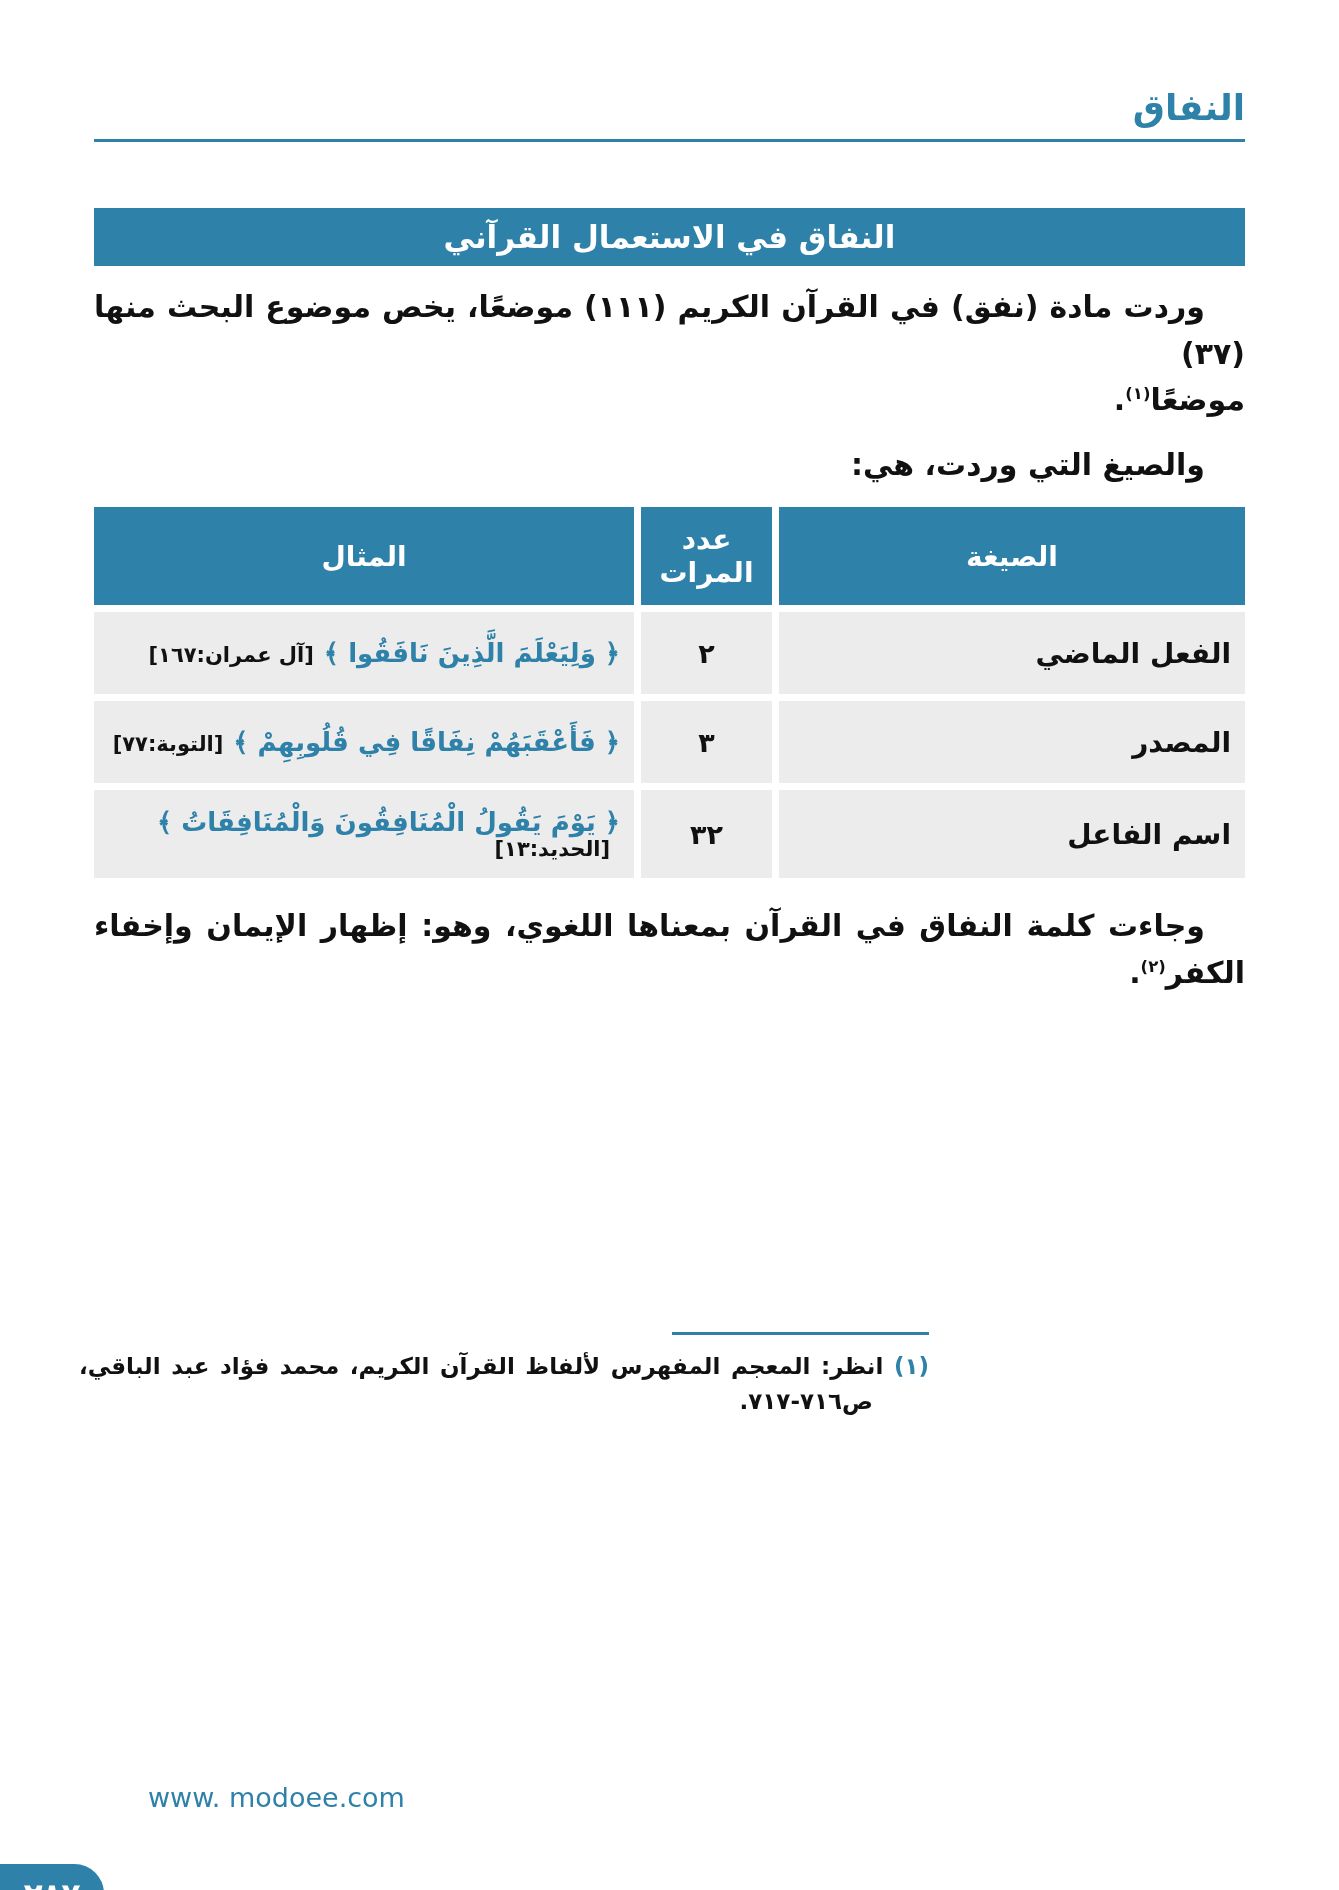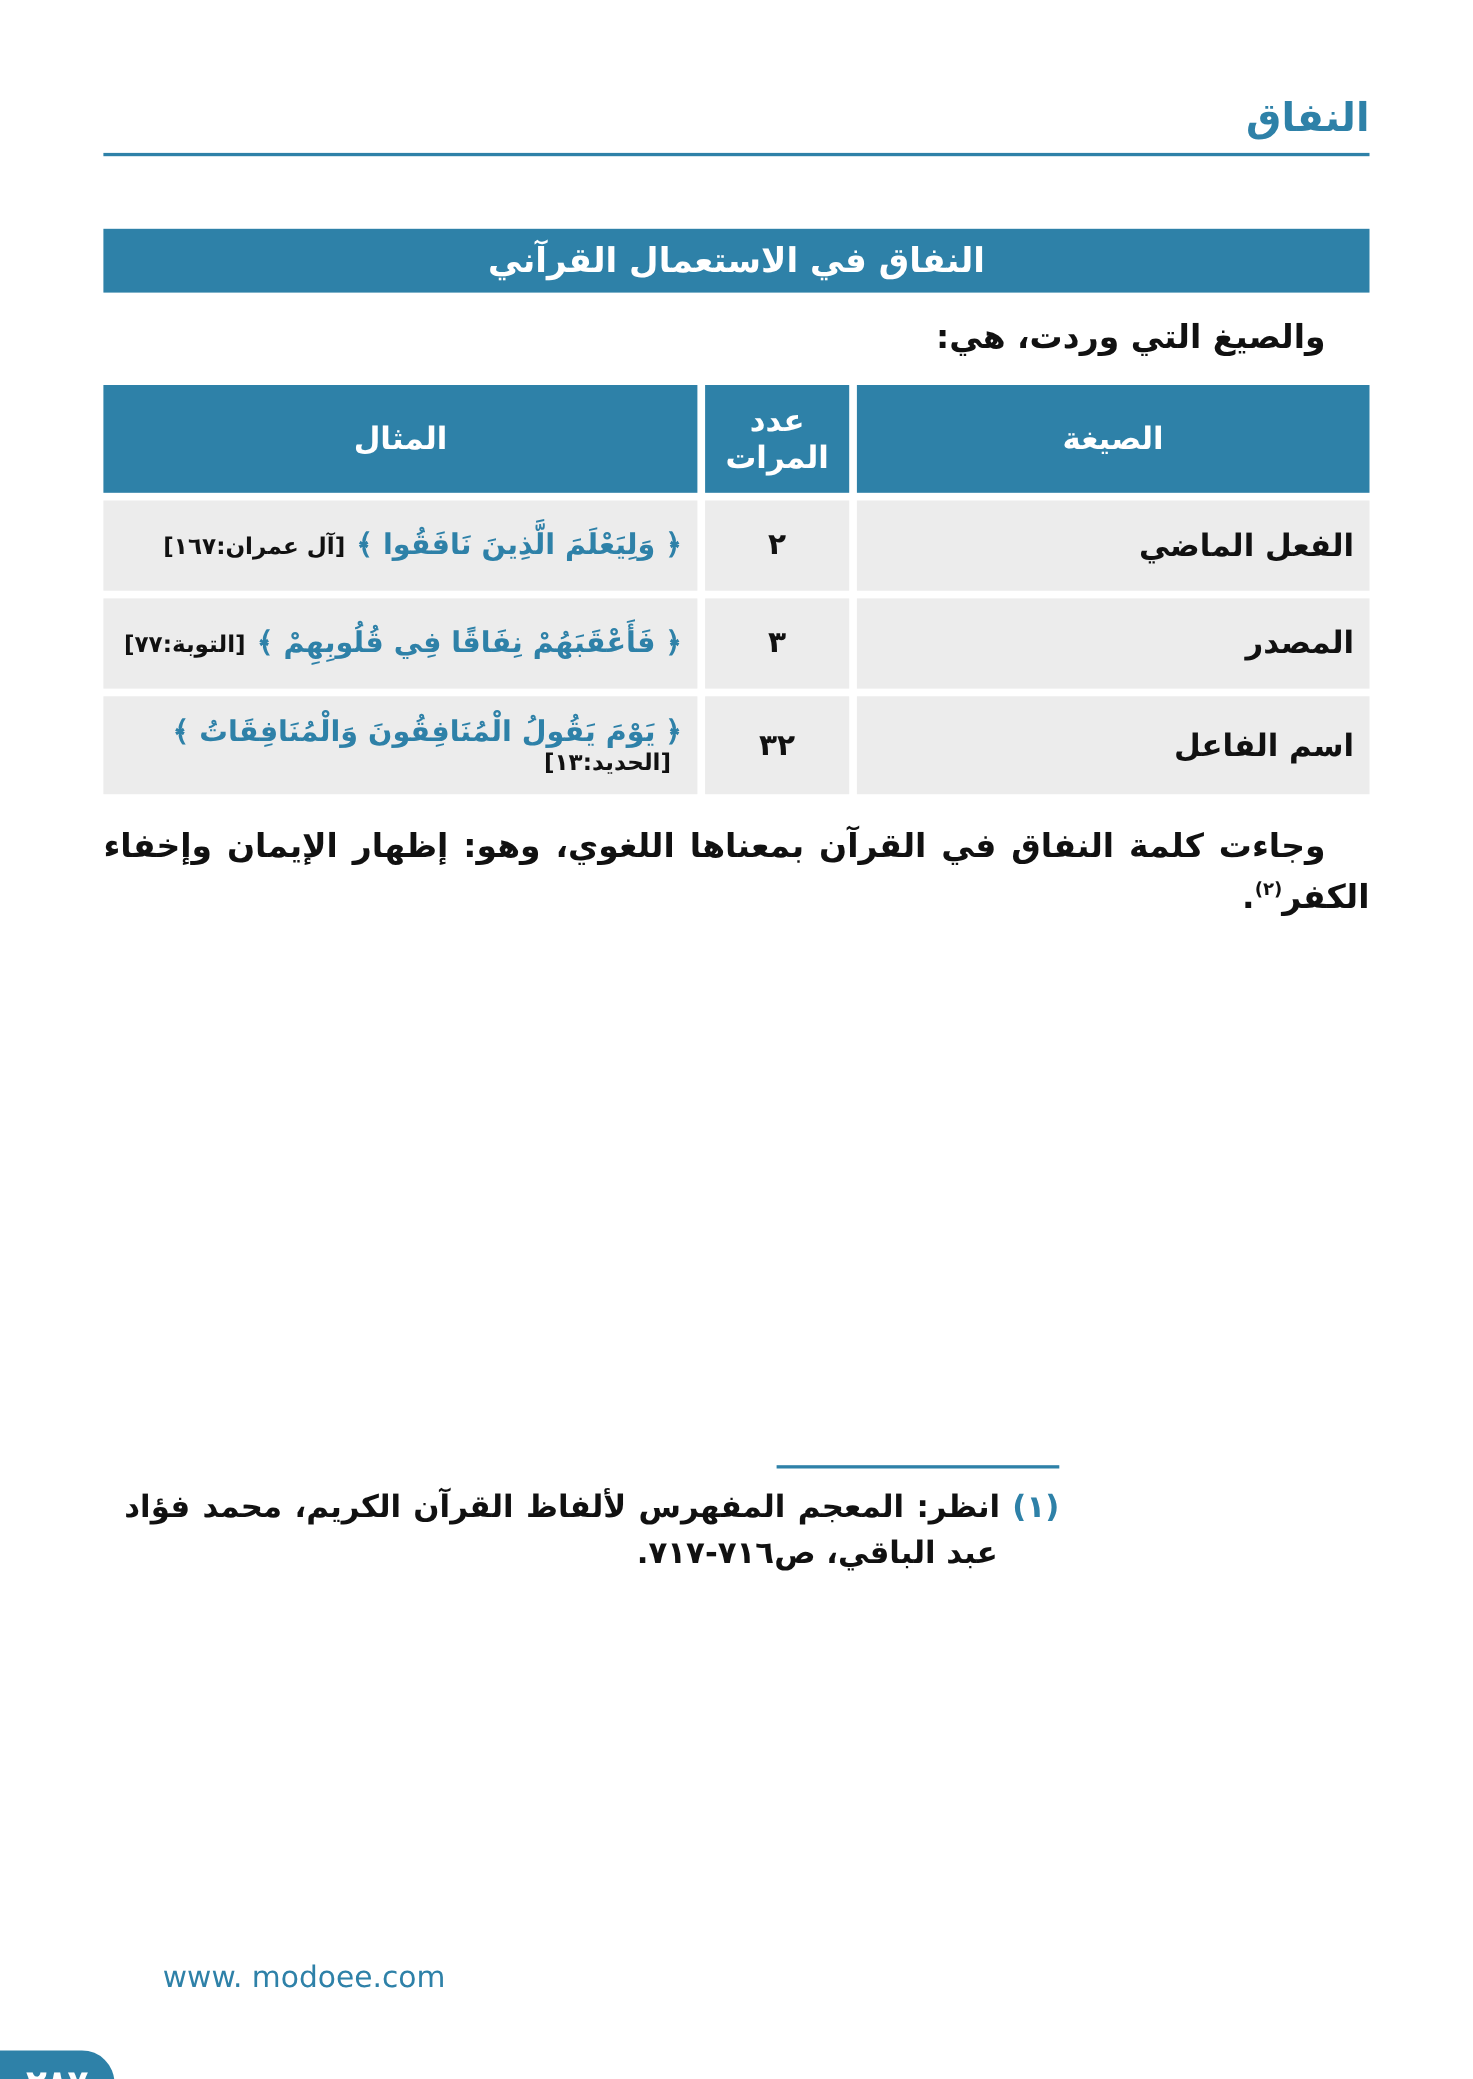--- a/index.html
+++ b/index.html
@@ -74,23 +74,23 @@
   }
   td.form-cell { font-size: 28px; font-weight: bold; text-align: right; color: #111; }
   td.count-cell { font-size: 27px; font-weight: bold; text-align: center; color: #111; }
   td.example-cell { text-align: right; padding-left: 6px; }
   .quran { color: var(--accent); font-size: 26px; font-weight: bold; }
   .ref { color: #111; font-size: 21px; font-weight: bold; margin-right: 10px; white-space: nowrap; }
 
   .footnotes {
     position: absolute;
     top: 1332px;
-    right: 376px;
+    right: 410px;
     width: 850px;
-    font-size: 28px;
+    font-size: 23px;
     font-weight: bold;
     line-height: 1.5;
   }
   .fn-rule {
     width: 257px;
     height: 3px;
     background: var(--accent);
     margin-bottom: 14px;
   }
   .footnote {
@@ -131,20 +131,21 @@
 <body>
 
 <div class="page">
   <div class="content">
 
     <h1 class="doc-title">النفاق</h1>
     <hr class="title-rule">
 
     <div class="banner">النفاق في الاستعمال القرآني</div>
 
+    <p class="para indent"><span>وردت مادة (نفق) في القرآن الكريم (١١١) موضعًا، يخص موضوع البحث منها (٣٧)</span><br><span>موضعًا</span><sup class="fn">(١)</sup><span>.</span></p>
 
     <p class="para indent">والصيغ التي وردت، هي:</p>
 
     <table class="forms">
       <colgroup>
         <col style="width:41%">
         <col style="width:11.5%">
         <col style="width:47.5%">
       </colgroup>
       <thead>

